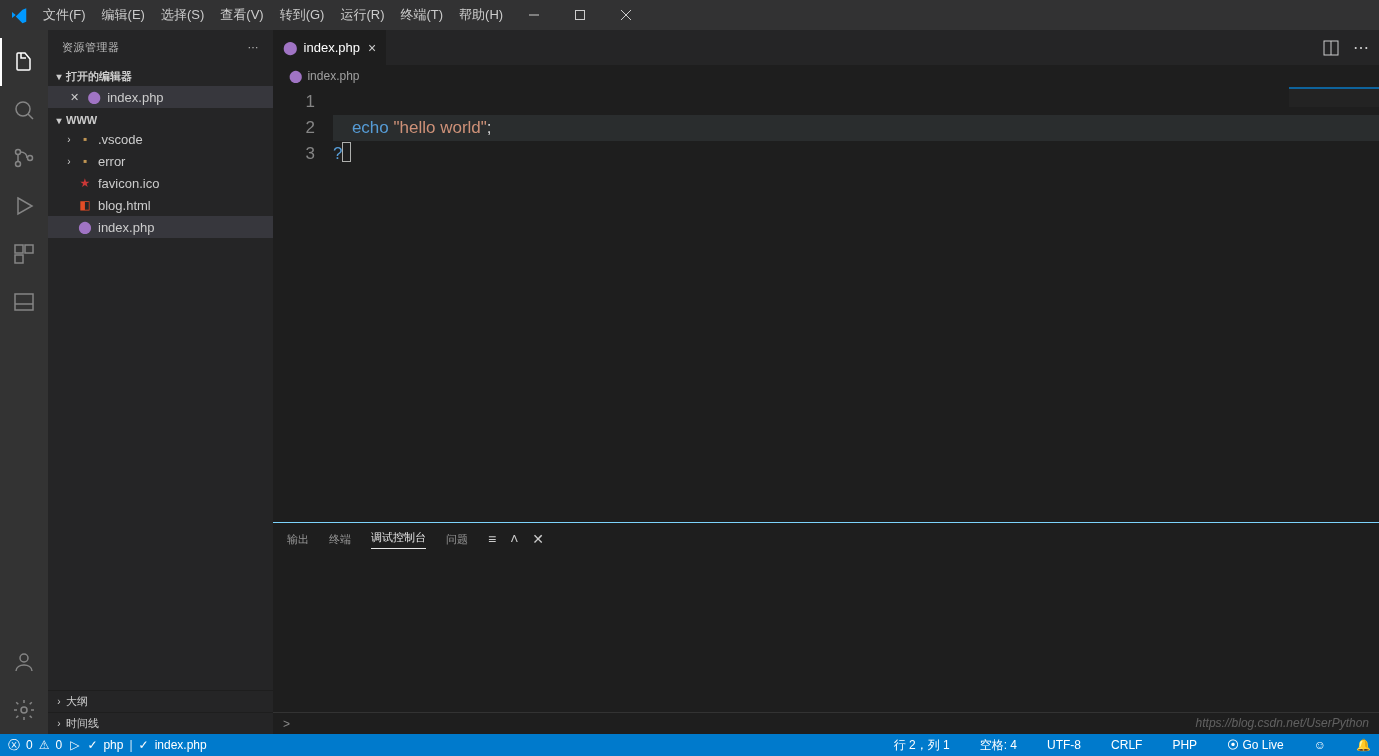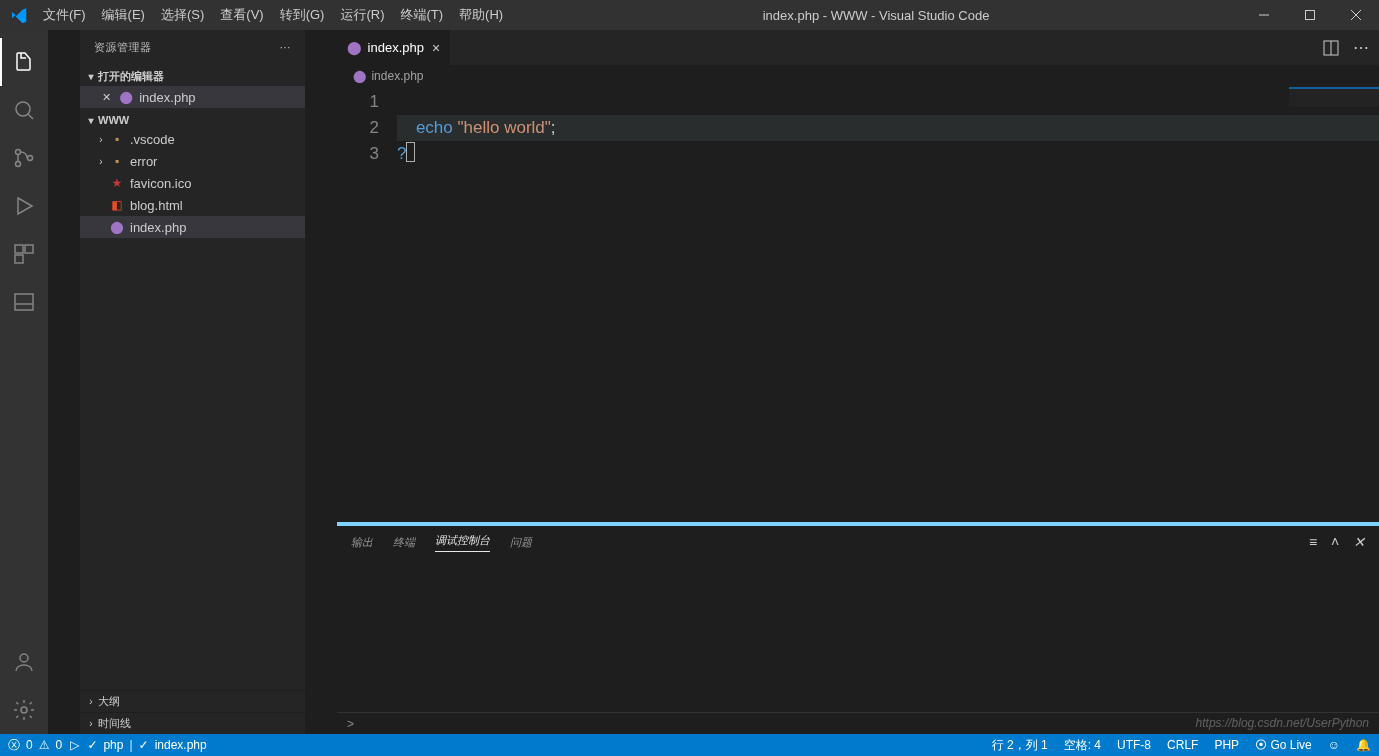--- a/index.html
+++ b/index.html
@@ -4,21 +4,21 @@
 <style>
 * { margin: 0; padding: 0; box-sizing: border-box; font-family: "Segoe UI", "Microsoft YaHei", sans-serif; }
 body { background: #1e1e1e; color: #ccc; width: 1379px; height: 756px; overflow: hidden; display: flex; flex-direction: column; }
 .titlebar { height: 30px; background: #323233; display: flex; align-items: center; font-size: 13px; color: #ccc; }
 .titlebar .logo { width: 35px; display: flex; justify-content: center; }
 .titlebar .menus { display: flex; }
 .titlebar .menus span { padding: 0 8px; cursor: default; }
 .titlebar .title { flex: 1; text-align: center; color: #ccc; }
 .titlebar .winbtns { display: flex; }
 .titlebar .winbtns div { width: 46px; height: 30px; display: flex; align-items: center; justify-content: center; }
-.main { flex: 1; display: flex; min-height: 0; gap: 32px; }
+.main { flex: 1; display: flex; min-height: 0; }
 .activitybar { width: 48px; background: #333333; display: flex; flex-direction: column; align-items: center; padding-top: 8px; }
 .activitybar .aicon { width: 48px; height: 48px; display: flex; align-items: center; justify-content: center; color: #858585; }
 .activitybar .aicon.active { color: #fff; border-left: 2px solid #fff; }
 .activitybar .spacer { flex: 1; }
 .sidebar { width: 225px; background: #252526; display: flex; flex-direction: column; font-size: 13px; }
 .sidebar .hdr { height: 35px; display: flex; align-items: center; padding: 0 14px; color: #bbb; font-size: 11px; letter-spacing: 0.5px; }
 .sidebar .hdr .dots { margin-left: auto; color: #bbb; }
 .sidebar .section { padding: 2px 0; }
 .sidebar .section .sechead { display: flex; align-items: center; padding: 2px 4px; font-weight: 600; font-size: 11px; color: #ccc; cursor: default; }
 .sidebar .section .sechead .chev { width: 14px; text-align: center; font-size: 10px; }
@@ -42,30 +42,30 @@
 .breadcrumb .ico { margin-right: 5px; color: #a074c4; }
 .editor { flex: 1; display: flex; font-family: Consolas, monospace; font-size: 17px; min-height: 0; position: relative; }
 .gutter { width: 60px; text-align: right; color: #858585; padding-right: 18px; padding-top: 2px; line-height: 26px; }
 .code { flex: 1; padding-top: 2px; line-height: 26px; white-space: pre; }
 .code .hl-line { background: #2a2d2e; display: inline-block; width: 100%; }
 .t-kw { color: #569cd6; }
 .t-str { color: #ce9178; }
 .t-punc { color: #d4d4d4; }
 .cursor-box { border: 1px solid #aeafad; display: inline-block; width: 9px; height: 20px; vertical-align: -3px; }
 .minimap { position: absolute; top: 0; right: 0; width: 90px; height: 20px; border-top: 2px solid #0e639c; background: rgba(100,100,100,0.08); }
-.panel { height: 190px; border-top: 4px solid #7dd3fc; background: #1e1e1e; display: flex; flex-direction: column; font-style: italic; }
+.panel { height: 190px; border-top: 1px solid #7dd3fc; background: #1e1e1e; display: flex; flex-direction: row; }
 .panel .ptabs { height: 32px; display: flex; align-items: center; padding: 0 14px; font-size: 11px; color: #969696; gap: 20px; }
 .panel .ptabs .pt.active { color: #e7e7e7; border-bottom: 1px solid #e7e7e7; padding-bottom: 3px; }
 .panel .ptabs .pright { margin-left: auto; display: flex; gap: 14px; color: #ccc; font-size: 14px; }
 .panel .pbody { flex: 1; padding: 4px 20px; font-family: Consolas, monospace; font-size: 14px; display: flex; align-items: flex-start; }
 .panel .pbody .out { color: #6aa0d8; }
 .arrow { margin-left: 18px; }
 .statusbar { height: 22px; background: #007acc; color: #fff; display: flex; align-items: center; font-size: 12px; padding: 0 8px; gap: 8px; }
 .statusbar .sgrp { display: flex; align-items: center; gap: 6px; }
-.statusbar .right { margin-left: auto; display: flex; gap: 16px; align-items: center; }
+.statusbar .right { margin-left: auto; display: flex; gap: 30px; align-items: center; }
 .statusbar .sep { opacity: 0.8; }
 .folder-ico { color: #c09553; }
 .php-ico { color: #a074c4; }
 .fav-ico { color: #cb3837; }
 .html-ico { color: #e44d26; }
 .breadcrumb2 { height: 22px; border-top: 1px solid #333; display: flex; align-items: center; padding: 0 10px; color: #888; font-size: 12px; }
 .watermark { position: absolute; right: 10px; bottom: 26px; color: rgba(220,220,220,0.35); font-size: 12px; font-style: italic; pointer-events: none; }
 svg { display: block; }
 </style>
 </head>
@@ -80,21 +80,20 @@
   <div class="menus">
     <span>文件(F)</span>
     <span>编辑(E)</span>
     <span>选择(S)</span>
     <span>查看(V)</span>
     <span>转到(G)</span>
     <span>运行(R)</span>
     <span>终端(T)</span>
     <span>帮助(H)</span>
   </div>
-  <div class="title">index.php - WWW - Visual Studio Code</div>
   <div class="winbtns">
     <div>
         <svg width="10" height="10">
           <line x1="0" y1="5" x2="10" y2="5" stroke="#ccc" stroke-width="1"></line>
         </svg>
       </div>
     <div>
         <svg width="10" height="10">
           <rect x="0.5" y="0.5" width="9" height="9" fill="none" stroke="#ccc" stroke-width="1"></rect>
         </svg>

